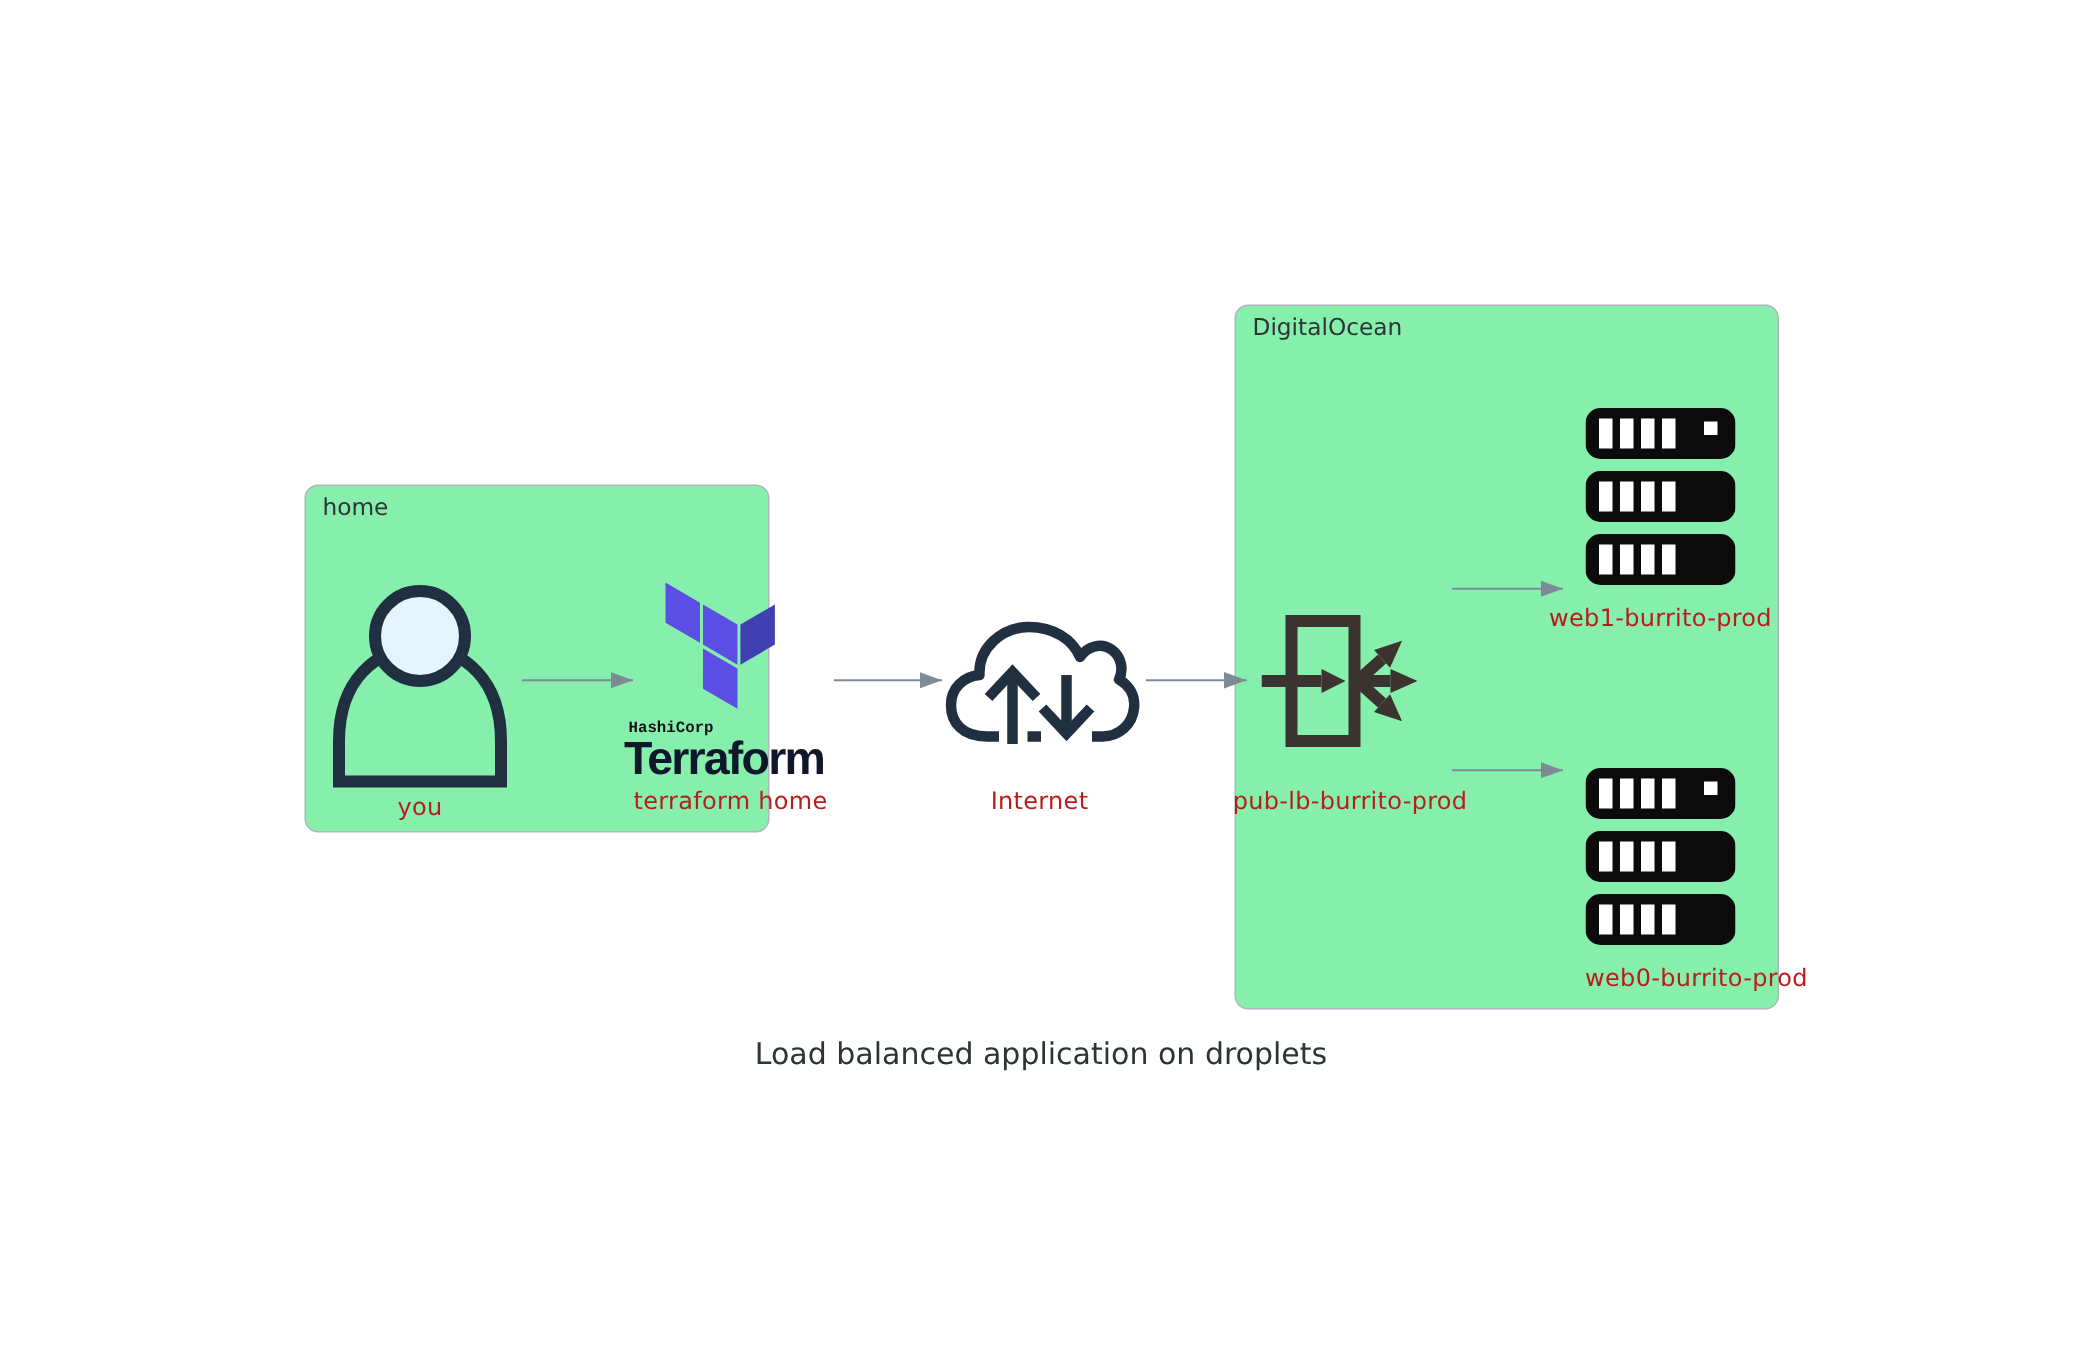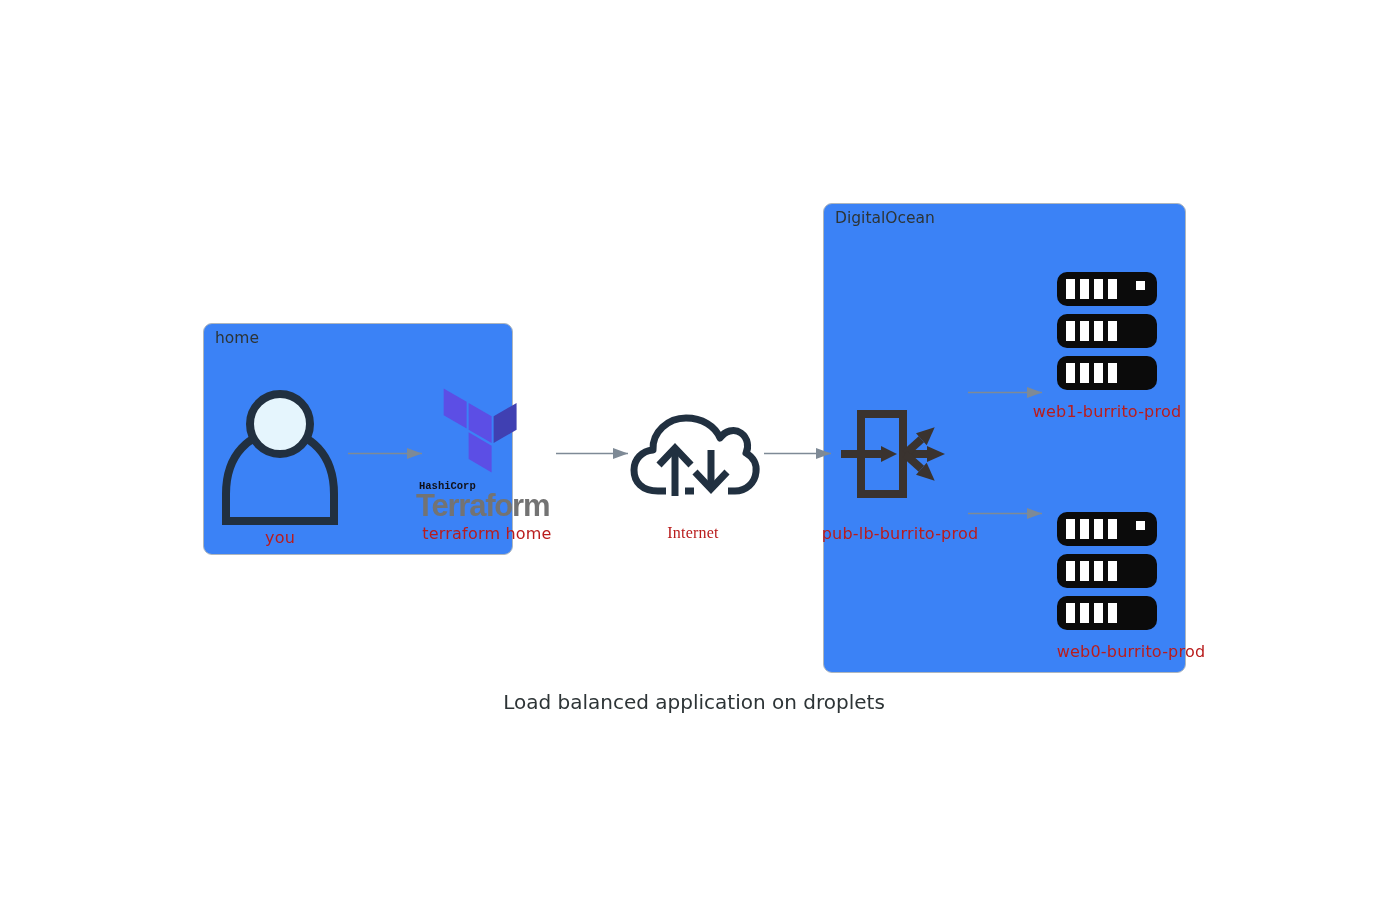--- a/index.html
+++ b/index.html
@@ -10,21 +10,21 @@
   #canvas {
     position: relative;
     width: 1388px;
     height: 912px;
     background: #FFFFFF;
     font-family: "DejaVu Sans", "Liberation Sans", sans-serif;
     overflow: hidden;
   }
   .cluster {
     position: absolute;
-    background: #3b82f6;
+    background: #86efac;
     border: 1px solid #AEB6BE;
     border-radius: 9px;
     box-sizing: border-box;
   }
   .cluster-label {
     position: absolute;
     top: 5px;
     left: 11px;
     font-size: 15.5px;
     color: #2D3436;
@@ -52,21 +52,21 @@
     letter-spacing: 0px;
     white-space: nowrap;
   }
   .tf-product {
     position: absolute;
     left: 416px;
     top: 488px;
     font-family: "Liberation Sans", sans-serif;
     font-size: 31px;
     font-weight: bold;
-    color: #737373;
+    color: #0f172a;
     letter-spacing: -1.2px;
     white-space: nowrap;
   }
   #diagram-title {
     position: absolute;
     left: 694px;
     top: 690px;
     transform: translateX(-50%);
     font-size: 20px;
     color: #2D3436;
@@ -110,21 +110,21 @@
   <svg class="node-icon" style="left:628px; top:410px;" width="135" height="95" viewBox="0 0 135 95">
     <g fill="none" stroke="#213040" stroke-width="7">
       <path d="M38,81 L30,81 C14,81 6,72 6,60 C6,49 14,41 25,40 C24,22 40,8 58,8 C74,8 87,16 92,28 C97,21 106,18 113,23 C120,28 121,37 118,43 C125,47 129,54 128,62 C127,73 118,81 107,81 L100,81" stroke-linejoin="round"></path>
       <path d="M57,81 L66,81"></path>
       <path d="M47,86 L47,42"></path>
       <path d="M31,55 L47,38 L63,55" stroke-linejoin="miter"></path>
       <path d="M83,40 L83,78"></path>
       <path d="M67,62 L83,79 L99,62" stroke-linejoin="miter"></path>
     </g>
   </svg>
-  <div class="node-label" style="left:693px; top:524px;font-family:Liberation Serif, serif;">Internet</div>
+  <div class="node-label" style="left:693px; top:524px;">Internet</div>
 
   <svg class="node-icon" style="left:841px; top:406px;" width="110" height="94" viewBox="0 0 110 94">
     <rect x="20" y="8" width="42" height="80" fill="none" stroke="#3A332F" stroke-width="8"></rect>
     <path d="M0,48 L40,48" stroke="#3A332F" stroke-width="8" fill="none"></path>
     <polygon points="40,40 56,48 40,56" fill="#3A332F"></polygon>
     <g>
       <path d="M64,48 L86,48" stroke="#3A332F" stroke-width="8" fill="none"></path>
       <polygon points="86,40 104,48 86,56" fill="#3A332F"></polygon>
     </g>
     <g transform="rotate(-42 64 48)">

